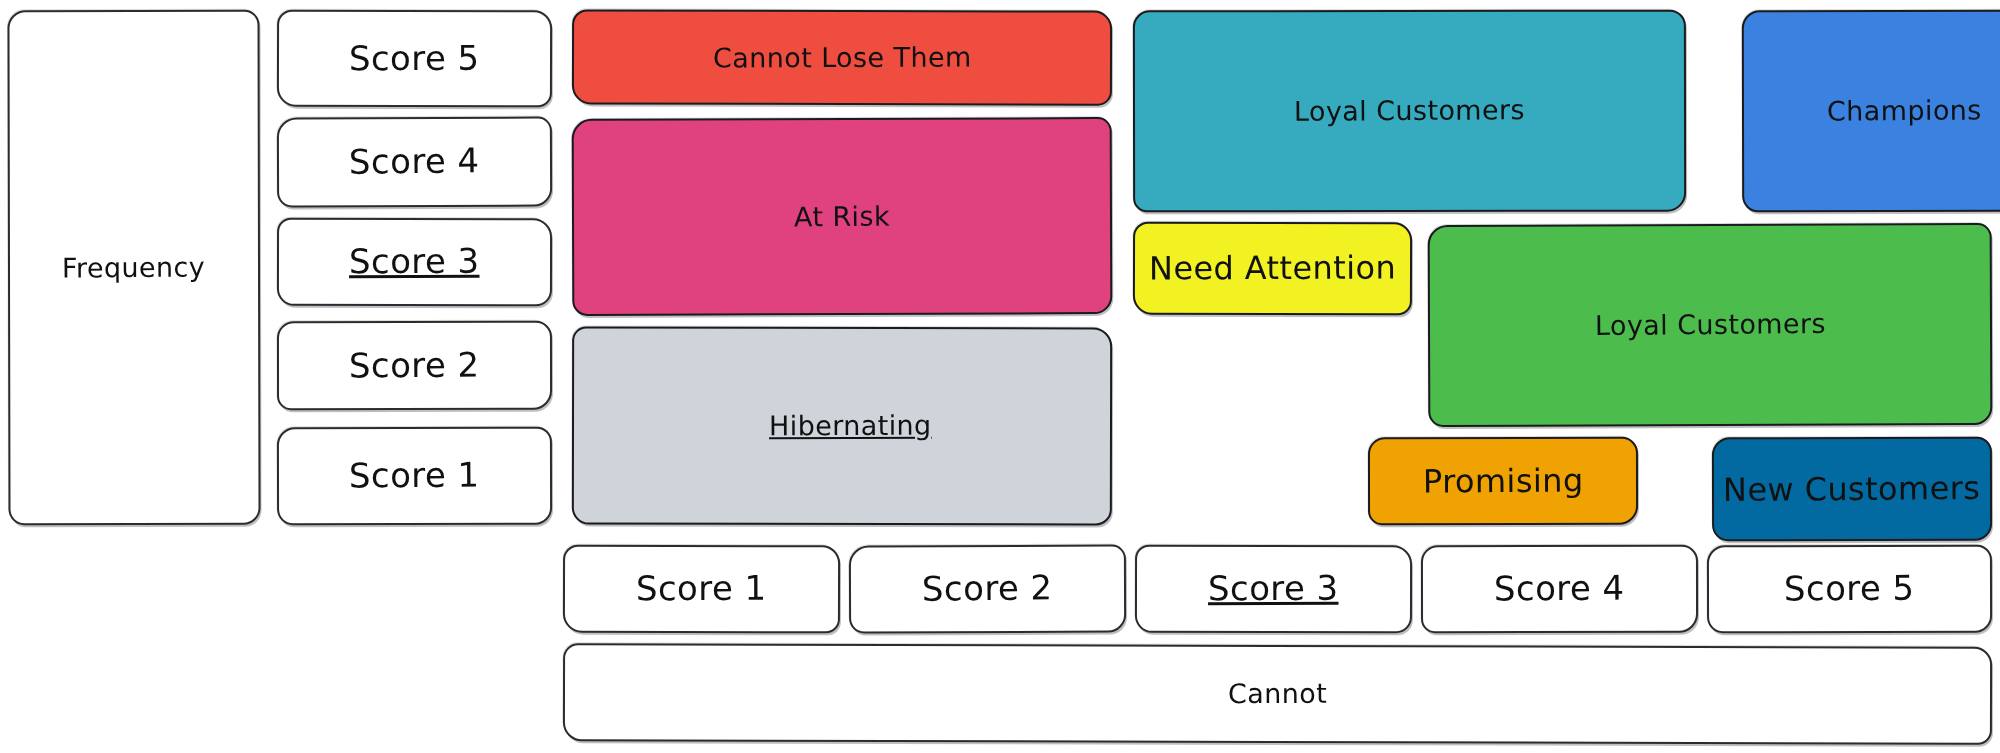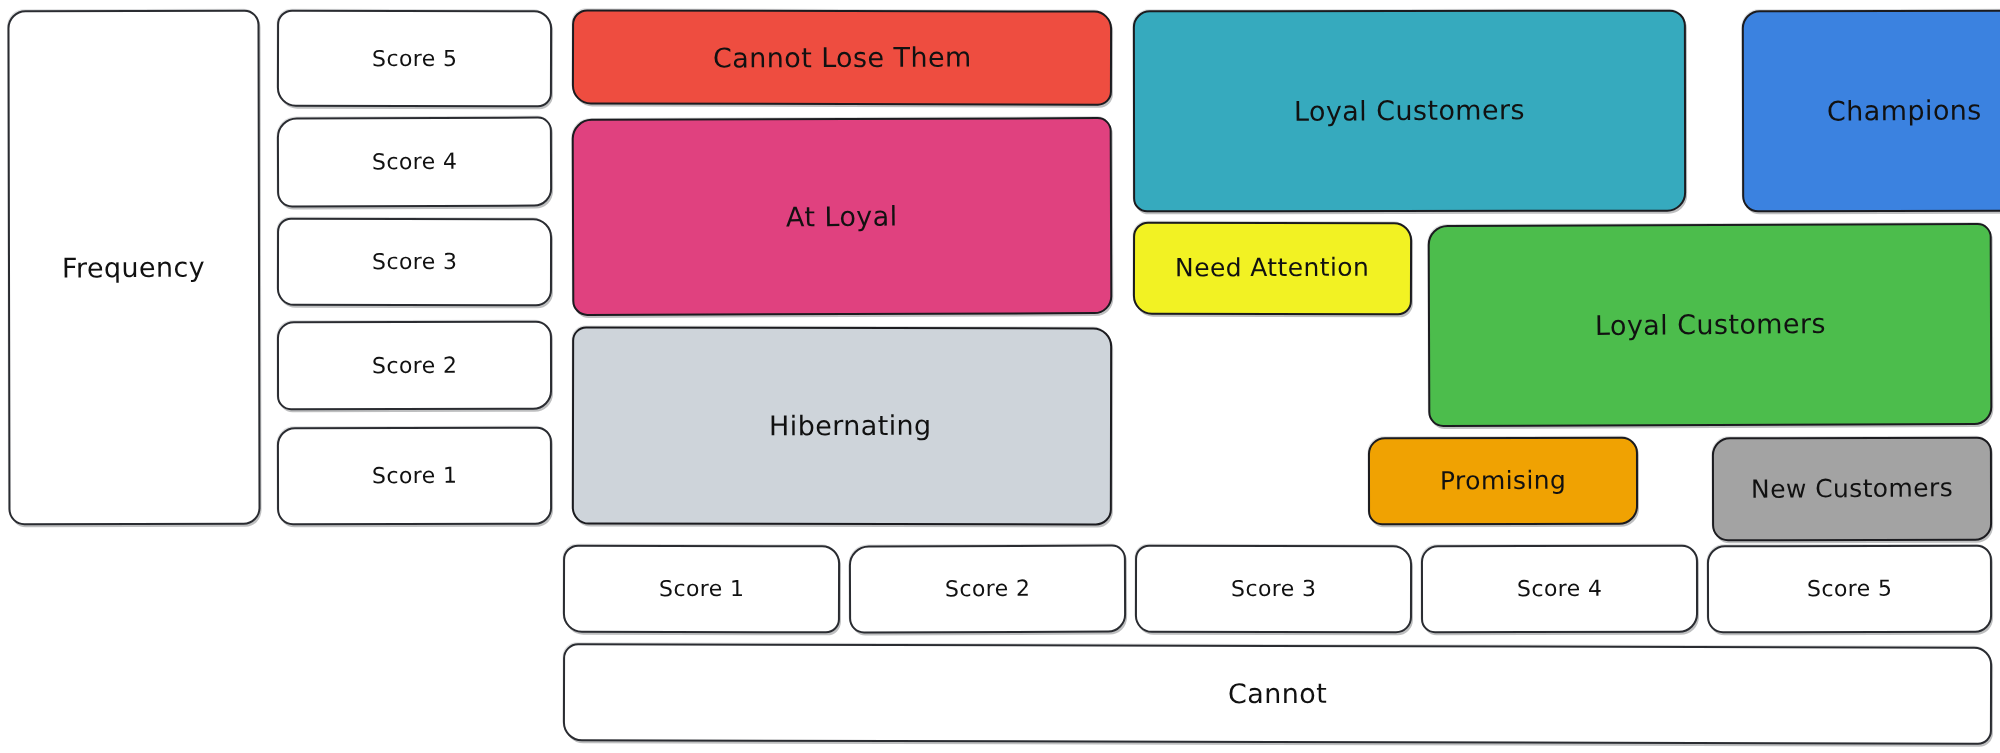--- a/index.html
+++ b/index.html
@@ -55,27 +55,27 @@
   
   .plain {
     background: #ffffff;
     border-color: #2a2c31;
   }
 
   
   .j1 { border-radius: 18px 15px 17px 16px; transform: rotate(-0.12deg); }
   .j2 { border-radius: 15px 18px 14px 19px; transform: rotate(0.14deg); }
   .j3 { border-radius: 20px 14px 18px 15px; transform: rotate(-0.2deg); }
-  .j4 { border-radius: 14px 19px 16px 17px; transform: rotate(0.1deg); }
+  .j4 { border-radius: 14px 19px 16px 17px; transform: rotate(0.1deg); text-decoration: underline; }
   .j5 { border-radius: 17px 16px 19px 14px; transform: rotate(-0.08deg); }
 
   .fs-axis  { font-size: 27px; }
-  .fs-score { font-size: 22px; align-items: center; }
+  .fs-score { font-size: 34px; align-items: center; }
   .fs-seg   { font-size: 27px; }
-  .fs-seg-sm{ font-size: 25px; }
+  .fs-seg-sm{ font-size: 32px; }
 </style>
 </head>
 <body>
 
 <div id="canvas">
 
   <div class="box plain j1 fs-axis" style="left:8px; top:10px; width:252px; height:515px;">
     <span class="lbl hand">Frequency</span>
   </div>
 
@@ -93,21 +93,21 @@
   </div>
   <div class="box plain j1 fs-score" style="left:277px; top:427px; width:275px; height:98px;">
     <span class="lbl hand">Score 1</span>
   </div>
 
   <div class="box j2 fs-seg" style="left: 572px; top: 10px; width: 540px; height: 95px; background: rgb(238, 77, 64);">
     <span class="lbl hand">Cannot Lose Them</span>
   </div>
 
   <div class="box j3 fs-seg" style="left: 572px; top: 118px; width: 540px; height: 197px; background: rgb(224, 65, 127);">
-    <span class="lbl hand">At Loyal</span>
+    <span class="lbl hand">At Risk</span>
   </div>
 
   <div class="box j4 fs-seg" style="left: 572px; top: 327px; width: 540px; height: 198px; background: rgb(206, 212, 218); padding-left: 26px;">
     <span class="lbl hand">Hibernating</span>
   </div>
 
   <div class="box j5 fs-seg" style="left: 1133px; top: 10px; width: 553px; height: 202px; background: rgb(54, 170, 190);">
     <span class="lbl hand">Loyal Customers</span>
   </div>
 
@@ -121,21 +121,21 @@
 
   <div class="box j3 fs-seg" style="left: 1428px; top: 224px; width: 564px; height: 202px; background: rgb(76, 189, 76);">
     <span class="lbl hand">Loyal Customers</span>
   </div>
 
 
   <div class="box j5 fs-seg-sm" style="left: 1368px; top: 437px; width: 270px; height: 88px; background: rgb(240, 162, 2);">
     <span class="lbl hand">Promising</span>
   </div>
 
-  <div class="box j1 fs-seg-sm" style="left: 1712px; top: 437px; width: 280px; height: 104px; background: #a3a3a3;">
+  <div class="box j1 fs-seg-sm" style="left: 1712px; top: 437px; width: 280px; height: 104px; background: #0369a1;">
     <span class="lbl hand">New Customers</span>
   </div>
 
   <div class="box plain j2 fs-score" style="left:563px; top:545px; width:277px; height:88px;">
     <span class="lbl hand">Score 1</span>
   </div>
   <div class="box plain j3 fs-score" style="left:849px; top:545px; width:277px; height:88px;">
     <span class="lbl hand">Score 2</span>
   </div>
   <div class="box plain j4 fs-score" style="left:1135px; top:545px; width:277px; height:88px;">

